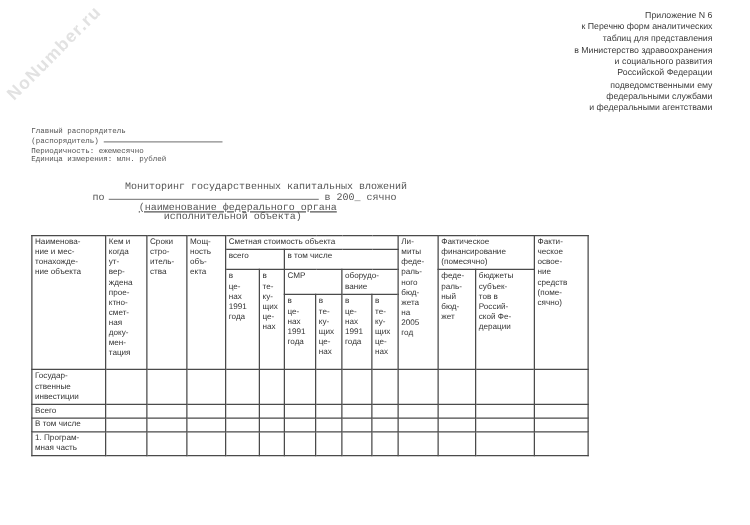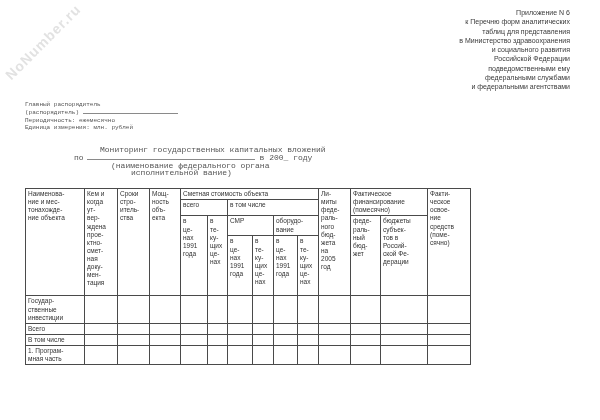--- a/index.html
+++ b/index.html
@@ -21,21 +21,21 @@
         font-size:6px;line-height:7.3px;color:#555;white-space:nowrap;}
   .blank{display:inline-block;border-bottom:1px solid #8a8a8a;height:5px;vertical-align:baseline;}
   .blank.w95{width:95px;margin-left:4px;}
   .blank.w168{width:168px;margin-left:3px;margin-right:5px;}
 
   
   .form-title{position:absolute;left:38px;top:146px;
               font-family:"Liberation Mono","DejaVu Sans Mono",monospace;
               font-size:8px;line-height:7.8px;color:#555;white-space:nowrap;margin-left:36px;}
   .form-title .t1{margin-left:26px;}
-  .form-title .t3{margin-left:37px;}
+  .form-title .t3{margin-left:37px;text-decoration:underline;}
   .form-title .t4{margin-left:57px;}
 
   
   table.monitor{position:absolute;left:25px;top:188px;border-collapse:collapse;
                 table-layout:fixed;width:445px;}
   table.monitor th,table.monitor td{border:1px solid #4a4a4a;padding:1px 2px;
                 font-family:"Liberation Sans",sans-serif;font-size:6.5px;line-height:1.25;
                 font-weight:normal;color:#333;text-align:left;vertical-align:top;
                 white-space:pre-line;overflow:hidden;}
   tr.h1{height:11px;} tr.h2{height:16px;} tr.h3{height:20px;} tr.h4{height:60px;}
@@ -65,24 +65,24 @@
     <div>
       <span>(распорядитель)</span><span class="blank w95"></span>
     </div>
     <div>Периодичность: ежемесячно</div>
     <div>Единица измерения: млн. рублей</div>
   </div>
 
   <div class="form-title">
     <div class="t1">Мониторинг государственных капитальных вложений</div>
     <div class="t2">
-      <span>по</span><span class="blank w168"></span><span>в 200_ году</span>
+      <span>по</span><span class="blank w168"></span><span>в 200_ сячно</span>
     </div>
     <div class="t3">(наименование федерального органа</div>
-    <div class="t4">исполнительной вание)</div>
+    <div class="t4">исполнительной объекта)</div>
   </div>
 
   <table class="monitor">
     <colgroup>
       <col style="width:59px">
         <col style="width:33px">
         <col style="width:32px">
         <col style="width:31px">
       <col style="width:27px">
         <col style="width:20px">

